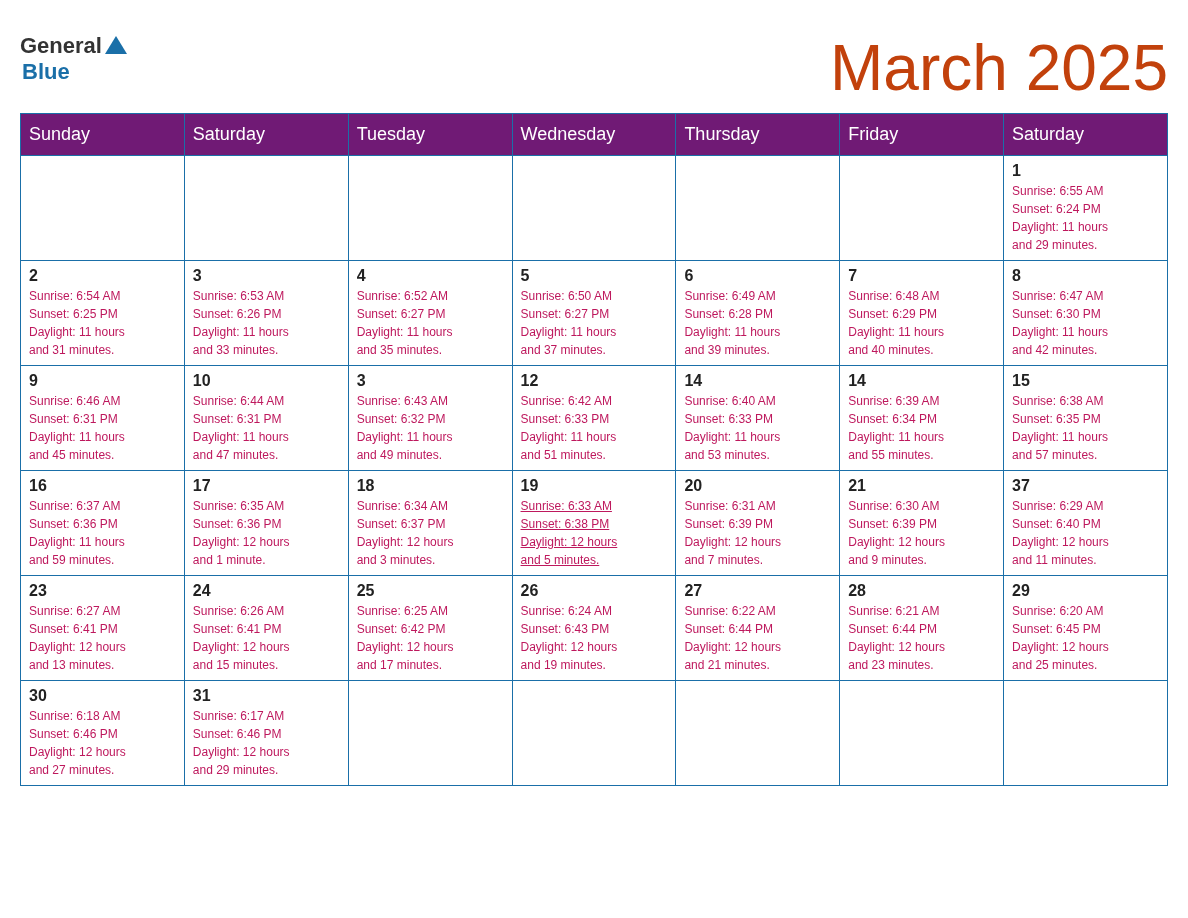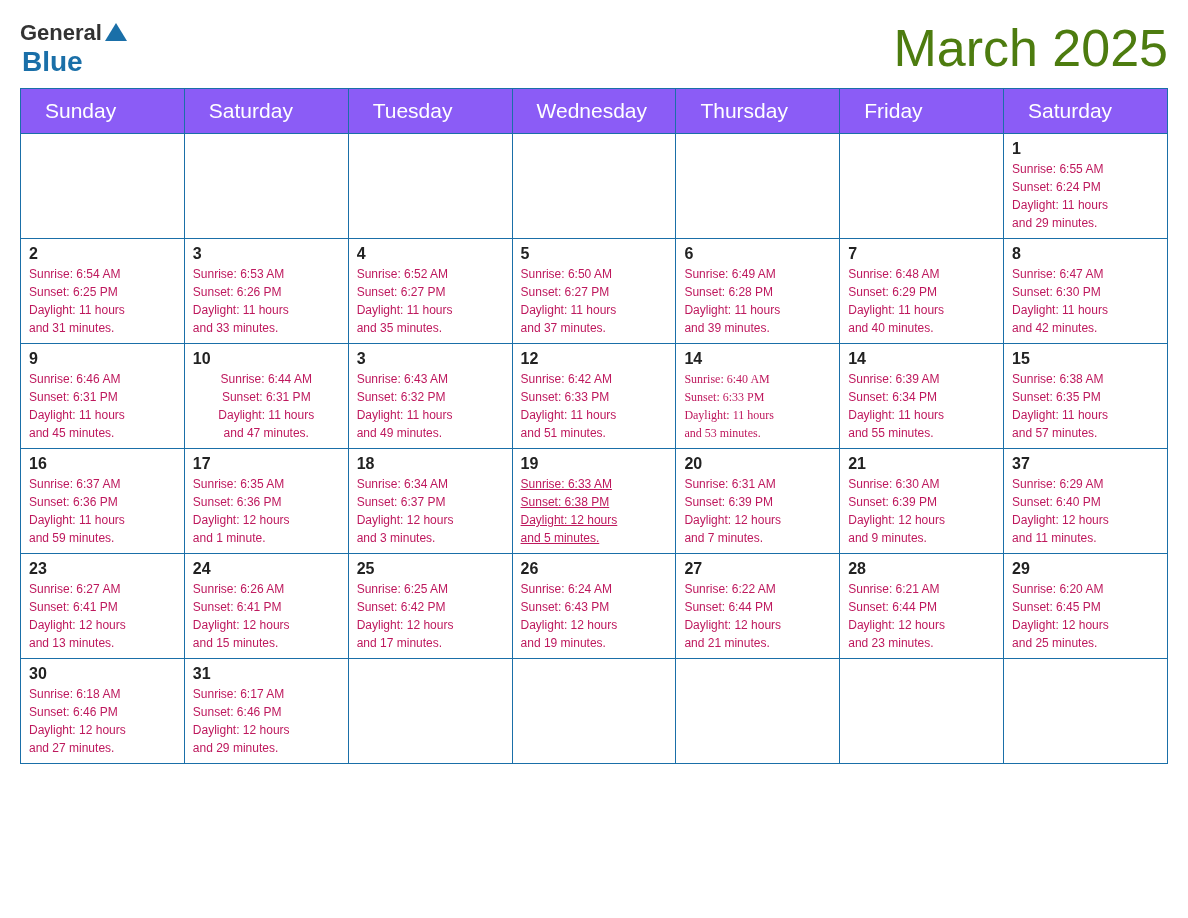--- a/index.html
+++ b/index.html
@@ -4,64 +4,64 @@
   <style>
     * { box-sizing: border-box; margin: 0; padding: 0; }
     body {
       font-family: Arial, sans-serif;
       background: #fff;
       padding: 20px;
       color: #222;
     }
     .page-wrapper {
       max-width: 1148px;
-      margin: 0 auto;
+      margin: 13px auto;
     }
     .header {
       display: flex;
       align-items: flex-start;
       justify-content: space-between;
       margin-bottom: 10px;
     }
     .logo-text-general {
       font-size: 22px;
       font-weight: bold;
       color: #333;
     }
     .logo-blue {
-      font-size: 28px;
+      font-size: 22px;
       font-weight: bold;
       color: #1a6fa8;
       margin-left: 2px;
     }
     .title-block {
       text-align: right;
     }
     .title-block h1 {
-      font-size: 52px;
+      font-size: 64px;
       font-weight: normal;
-      color: #4d7c0f;
+      color: #c2410c;
       line-height: 1.1;
     }
     .title-block h2 {
       font-size: 22px;
       font-weight: normal;
       color: #444;
     }
     .calendar {
       width: 100%;
       border-collapse: collapse;
       border: 1px solid #1a6fa8;
     }
     .calendar thead tr th {
-      background-color: #8b5cf6;
+      background-color: #701a75;
       color: #fff;
-      font-size: 21px;
+      font-size: 18px;
       font-weight: normal;
-      padding: 10px 24px;
+      padding: 10px 8px;
       text-align: left;
       border: 1px solid #1a6fa8;
     }
     .calendar tbody tr td {
       border: 1px solid #1a6fa8;
       vertical-align: top;
       padding: 6px 8px;
       font-size: 12.5px;
       width: 14.28%;
       min-height: 90px;
@@ -197,42 +197,42 @@
         <tr>
           <td>
             <span class="day-number">9</span>
             <div class="day-info" style="white-space: pre-line;">Sunrise: 6:46 AM
 Sunset: 6:31 PM
 Daylight: 11 hours
 and 45 minutes.</div>
           </td>
           <td>
             <span class="day-number">10</span>
-            <div class="day-info" style="white-space: pre-line; text-align: center;">Sunrise: 6:44 AM
+            <div class="day-info" style="white-space: pre-line;">Sunrise: 6:44 AM
 Sunset: 6:31 PM
 Daylight: 11 hours
 and 47 minutes.</div>
           </td>
           <td>
             <span class="day-number">3</span>
             <div class="day-info" style="white-space: pre-line;">Sunrise: 6:43 AM
 Sunset: 6:32 PM
 Daylight: 11 hours
 and 49 minutes.</div>
           </td>
           <td>
             <span class="day-number">12</span>
             <div class="day-info" style="white-space: pre-line;">Sunrise: 6:42 AM
 Sunset: 6:33 PM
 Daylight: 11 hours
 and 51 minutes.</div>
           </td>
           <td>
             <span class="day-number">14</span>
-            <div class="day-info" style="white-space: pre-line; font-family: Liberation Serif, serif;">Sunrise: 6:40 AM
+            <div class="day-info" style="white-space: pre-line;">Sunrise: 6:40 AM
 Sunset: 6:33 PM
 Daylight: 11 hours
 and 53 minutes.</div>
           </td>
           <td>
             <span class="day-number">14</span>
             <div class="day-info" style="white-space: pre-line;">Sunrise: 6:39 AM
 Sunset: 6:34 PM
 Daylight: 11 hours
 and 55 minutes.</div>

